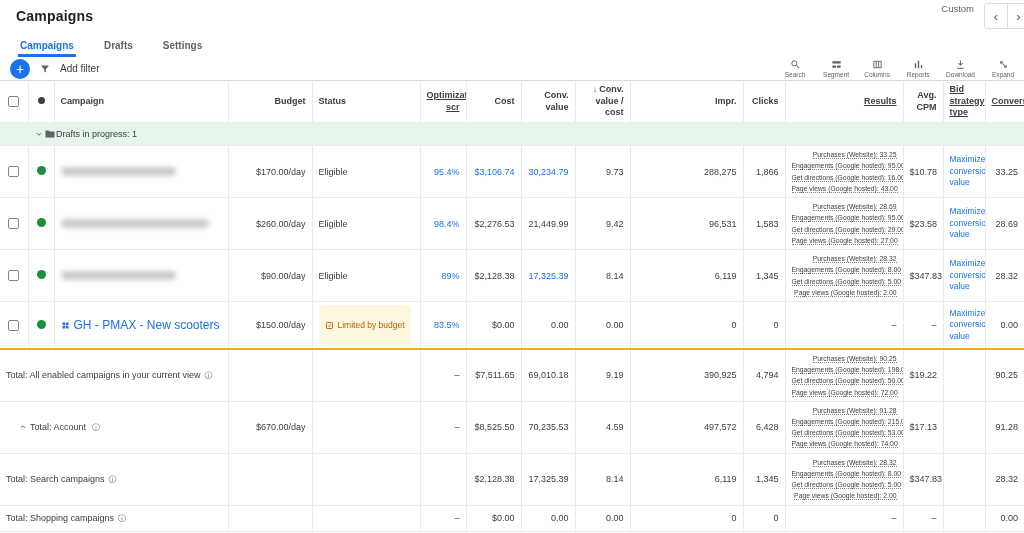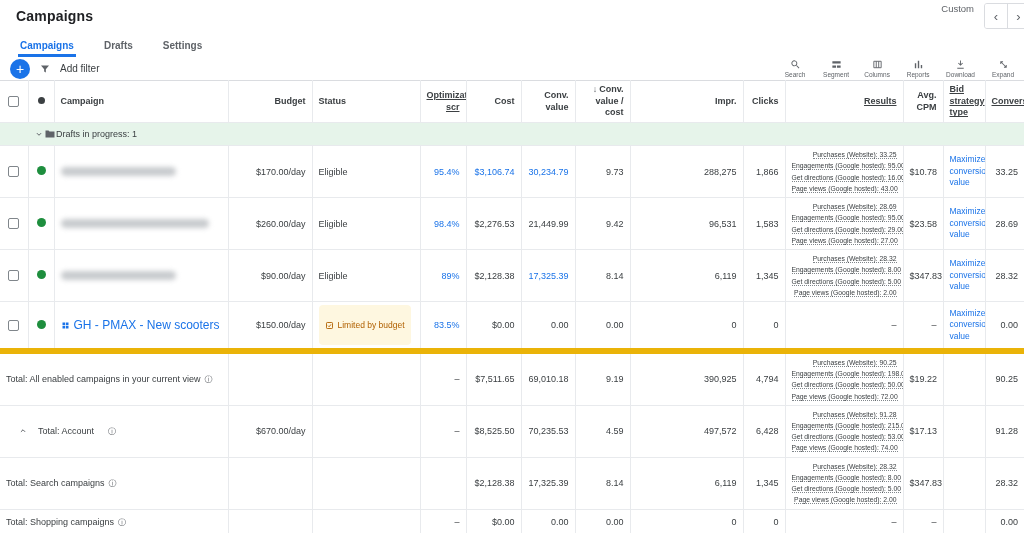--- a/index.html
+++ b/index.html
@@ -57,29 +57,29 @@
   .name4{display:flex;align-items:center;gap:4px;cursor:pointer}
   .name4 .ntext{color:#1a73e8;font-size:12px;filter:blur(.5px);white-space:nowrap;overflow:hidden}
   .status-txt{font-size:9px;color:#3c4043}
   .badge{display:inline-flex;align-items:center;gap:4px;background:#fef7e0;border-radius:4px;padding:15px 6px;color:#b06000;font-size:8.5px;white-space:nowrap}
   .results-cell{padding:4px 7px}
   .rl{display:block;text-align:right;font-size:6.8px;color:#3c4043;line-height:1.65;white-space:nowrap}
   .rl span{border-bottom:1px dotted #80868b;cursor:pointer}
   .bid{color:#1a73e8;font-size:8.5px;line-height:1.35;cursor:pointer}
   .cpm{font-size:8.5px}
 
-  tr.total1 td{border-top:6px solid #eab308}
+  tr.total1 td{border-top:2px solid #eab308}
   tr.ttall{height:51px}
   tr.tmid{height:48px}
   tr.tshort{height:26px}
   .total-label{font-size:9px;color:#3c4043;white-space:nowrap}
   .info{font-size:8px;color:#5f6368;margin-left:4px;cursor:pointer}
   .ind1{padding-left:28px}
   .ind2{padding-left:40px}
-  .acct{display:flex;align-items:center;gap:10px;padding-left:12px}
+  .acct{display:flex;align-items:center;gap:2px;padding-left:12px}
   .chev{cursor:pointer}
 </style>
 </head>
 <body>
 
 <div class="topbar">
   <div class="page-title">Campaigns</div>
   <div class="dr">
     <span class="preset">Custom</span>
     <div class="navgrp">

